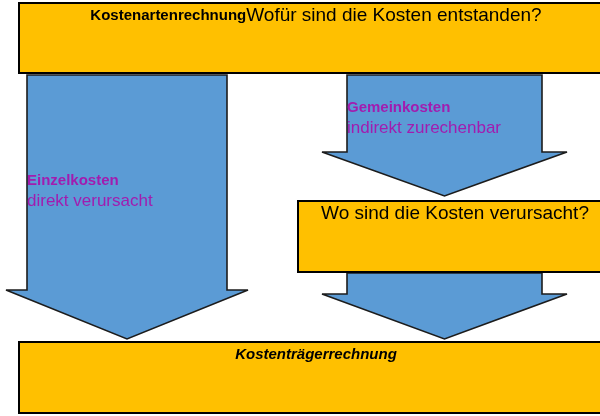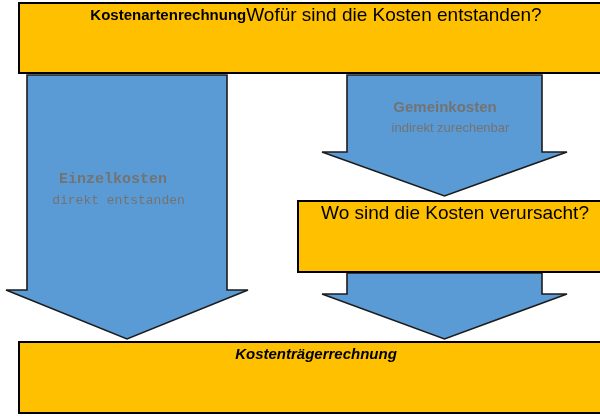--- a/index.html
+++ b/index.html
@@ -43,55 +43,53 @@
   .box .subtitle {
     font-size: 19px;
     line-height: 22px;
   }
   .box-top    { left: 2px;   top: 2px;   width: 596px; height: 72px; }
   .box-middle { left: 281px; top: 200px; width: 316px; height: 73px; }
   .box-bottom { left: 2px;   top: 341px; width: 596px; height: 73px; font-style: italic; }
 
   .arrow-label {
     position: absolute;
-    text-align: center;
-    color: #737373;
+    color: #a21caf;
   }
   .arrow-label .title {
     font-size: 15px;
     font-weight: bold;
     line-height: 21px;
   }
   .arrow-label .subtitle {
-    font-size: 13px;
+    font-size: 17px;
     line-height: 21px;
-    padding-left: 11px;
   }
-  .label-left  { left: 27px;  top: 169px; width: 172px; font-family: Liberation Mono, monospace; }
+  .label-left  { left: 27px;  top: 169px; width: 172px; }
   .label-right { left: 347px; top: 96px;  width: 196px; }
 </style>
 </head>
 <body>
 
 <div class="canvas">
 
   <svg class="arrows-layer" width="600" height="416" viewBox="0 0 600 416">
     <polygon points="27,75 227,75 227,290 248,290 127,339 6,290 27,290" fill="#5B9BD5"></polygon>
     <polygon points="347,75 542,75 542,152 567,152 444.5,196 322,152 347,152" fill="#5B9BD5"></polygon>
     <polygon points="347,273 542,273 542,294 567,294 444.5,339 322,294 347,294" fill="#5B9BD5"></polygon>
   </svg>
 
   <div class="box box-top">
     <div class="title">Kostenartenrechnung</div>
     <div class="subtitle">Wofür sind die Kosten entstanden?</div>
   </div>
 
   <div class="arrow-label label-left">
     <div class="title">Einzelkosten</div>
-    <div class="subtitle">direkt entstanden</div>
+    <div class="subtitle">direkt verursacht</div>
   </div>
 
   <div class="arrow-label label-right">
     <div class="title">Gemeinkosten</div>
     <div class="subtitle">indirekt zurechenbar</div>
   </div>
 
   <div class="box box-middle">
     <div class="subtitle">Wo sind die Kosten verursacht?</div>
   </div>

